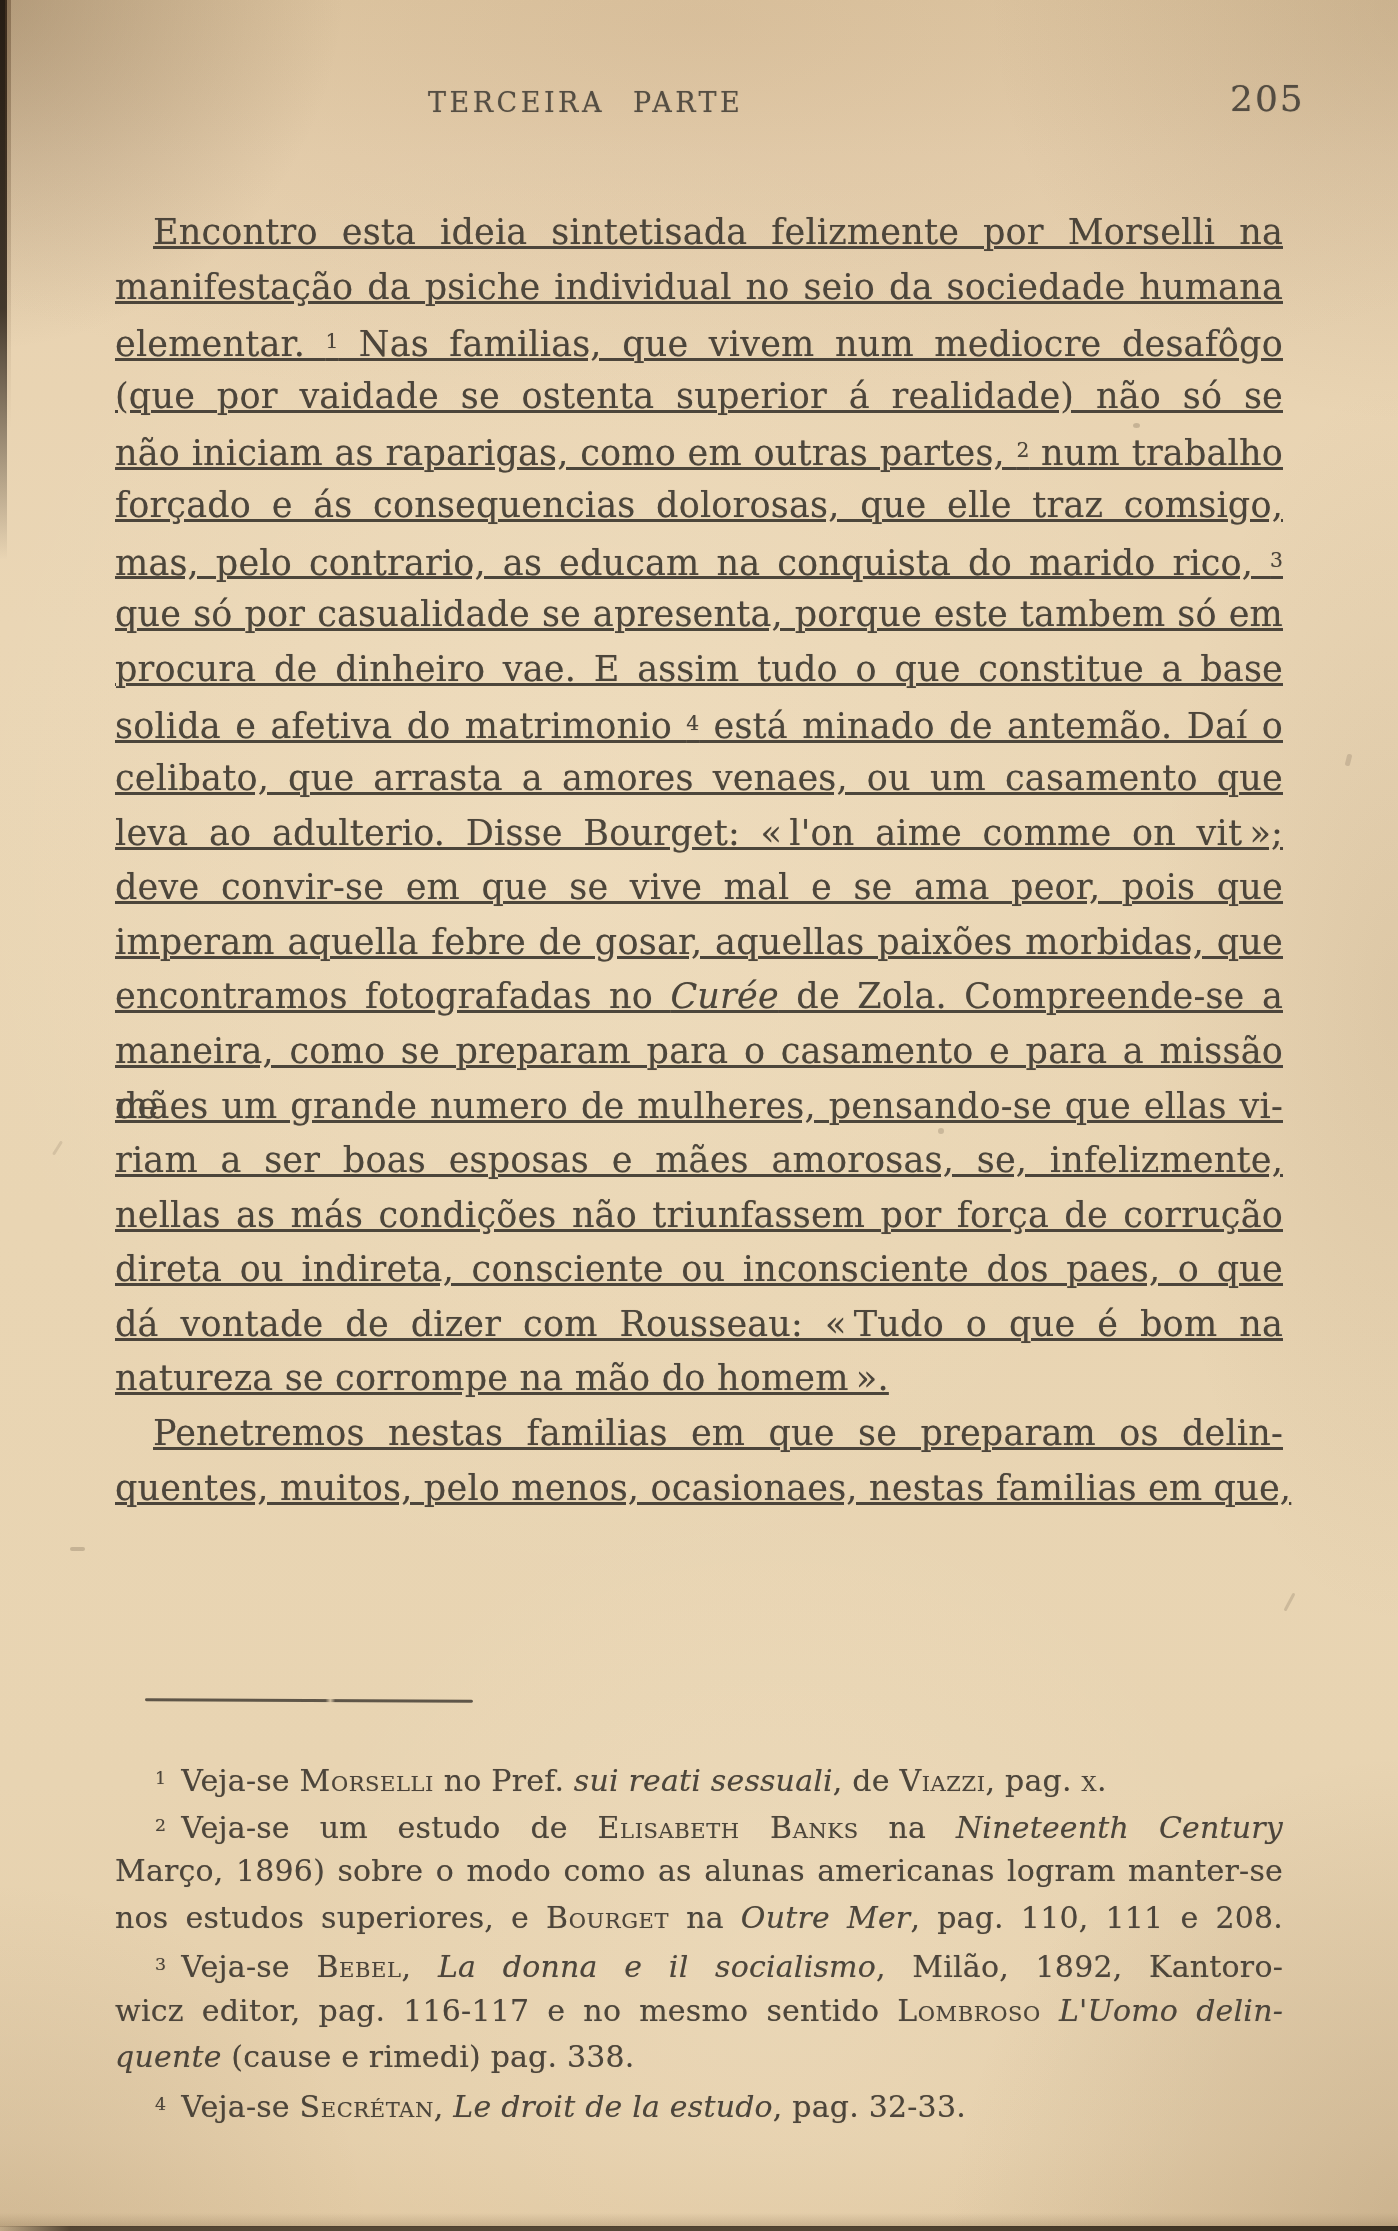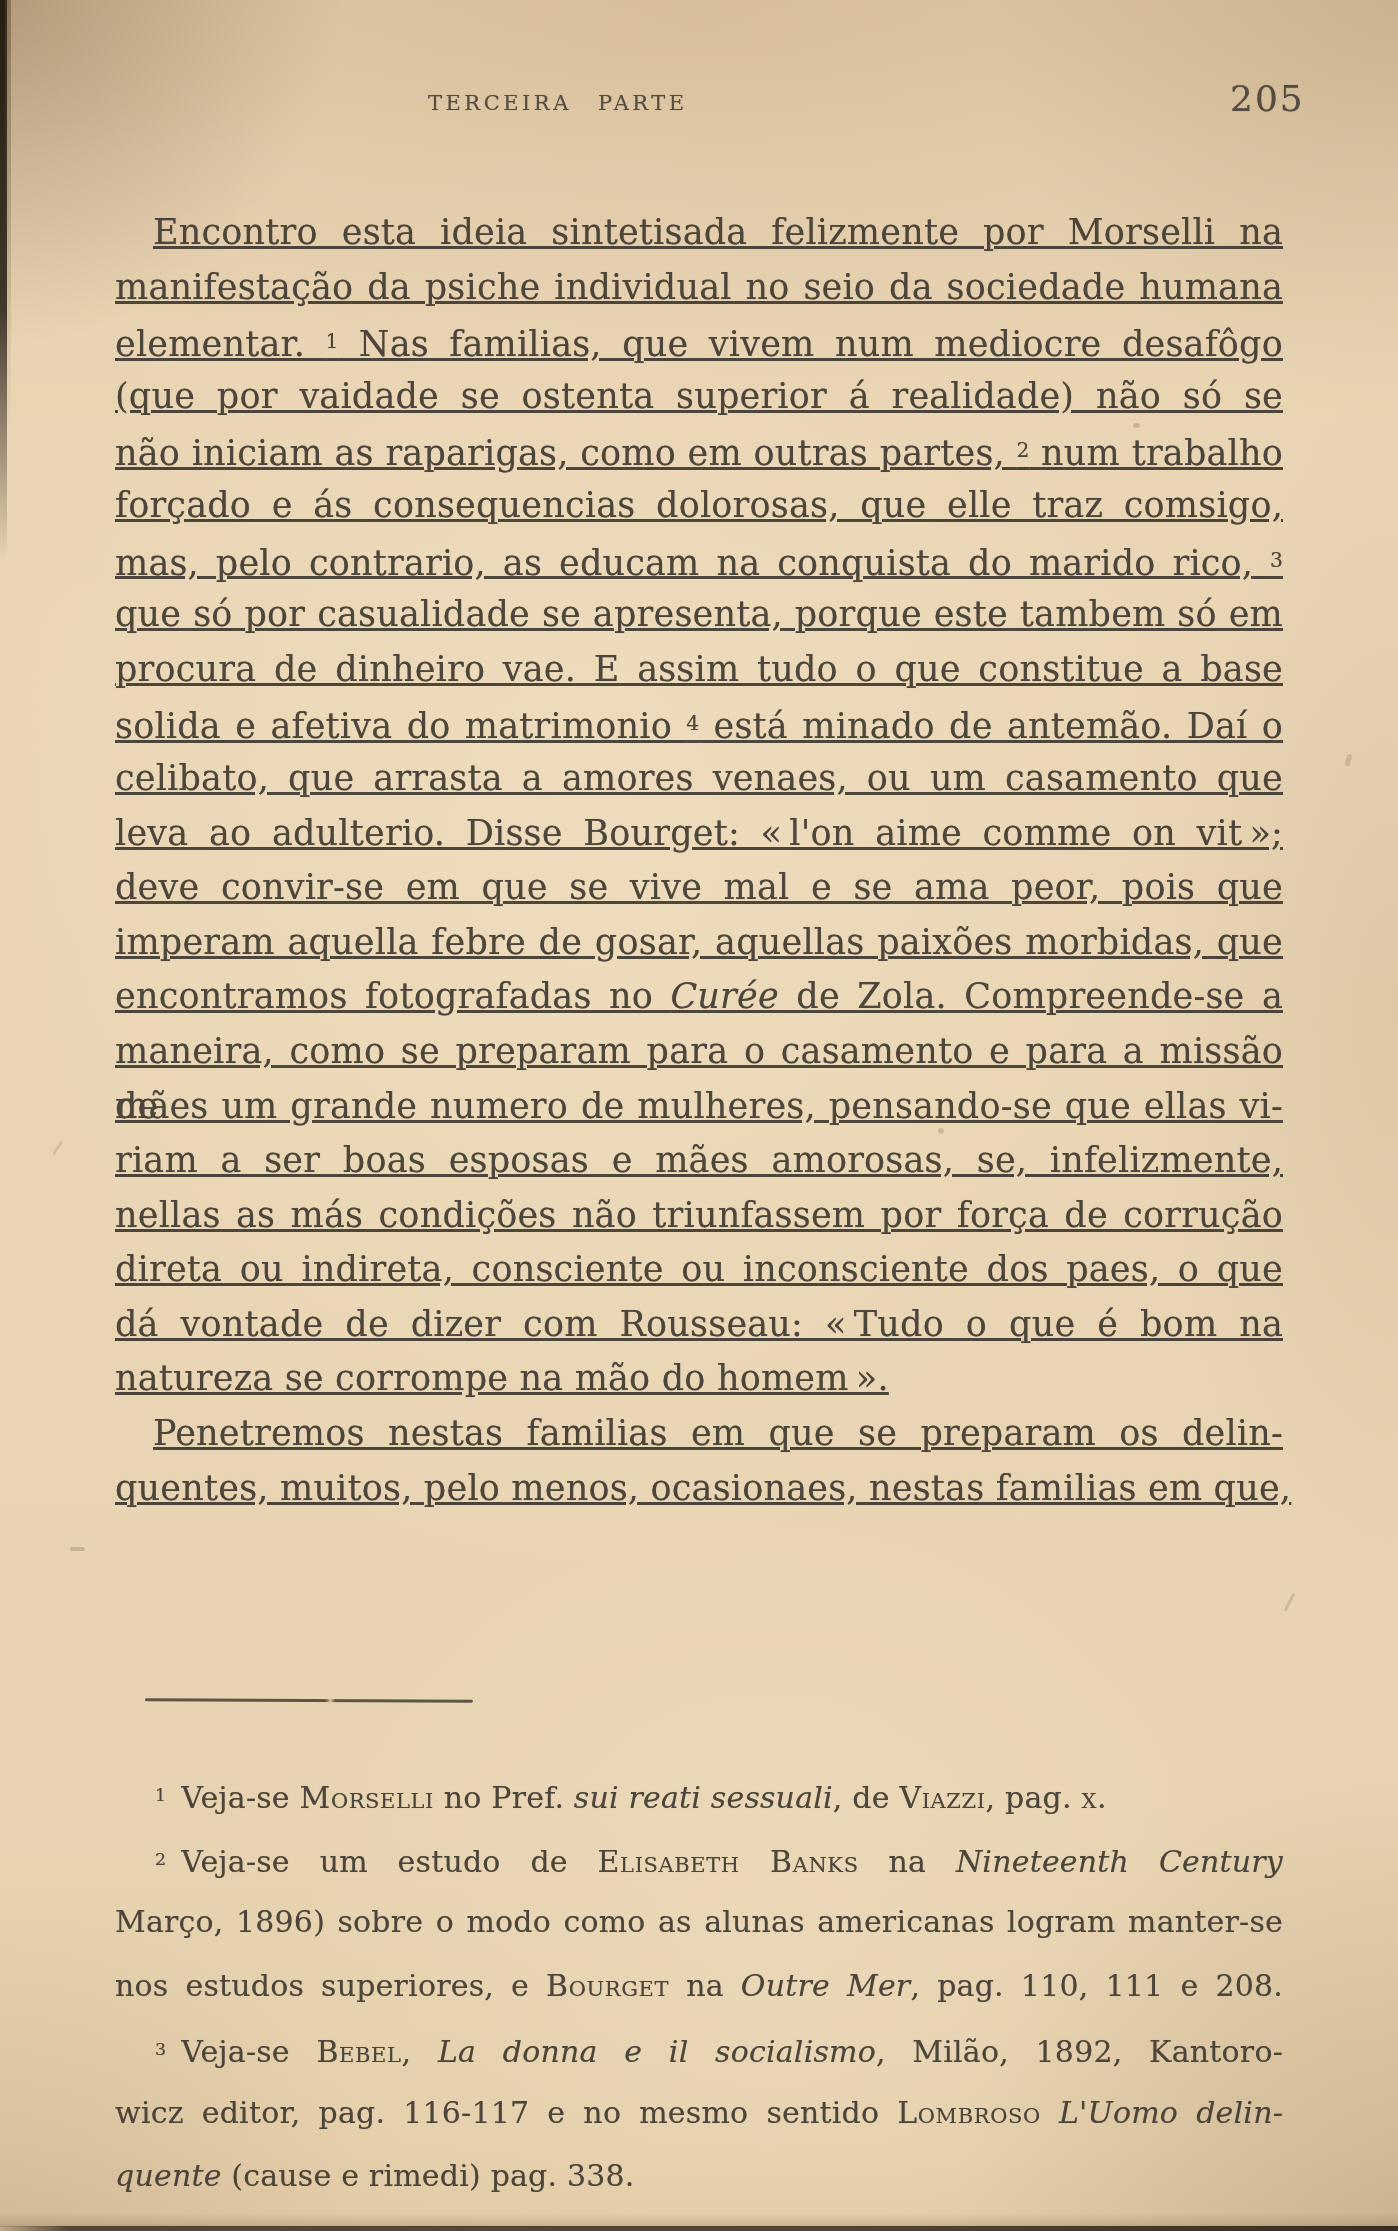--- a/index.html
+++ b/index.html
@@ -36,21 +36,21 @@
     position: absolute; left: 0; bottom: 0; height: 5px; right: 0;
     background: linear-gradient(to right, rgba(35,25,15,.1) 0%, rgba(35,25,15,.72) 5%, rgba(40,30,18,.78) 60%, rgba(30,22,12,.85) 100%);
   }
   .edge-bottom-soft {
     position: absolute; left: 0; bottom: 4px; height: 14px; right: 0;
     background: linear-gradient(to top, rgba(120,95,65,.25), rgba(120,95,65,0));
   }
 
   .header-title {
     position: absolute; top: 86px; left: 428px;
-    font-size: 21px; line-height: 34px;
+    font-size: 27px; line-height: 34px;
     letter-spacing: 3.5px; word-spacing: 16px;
     color: #4a443b; opacity: .92;
     text-shadow: 0 0 1px rgba(74,68,59,.5);
   }
   .page-number {
     position: absolute; top: 79px; left: 1200px;
     font-size: 36px; line-height: 40px;
     color: #49433a; opacity: .92;
     letter-spacing: 2px;
     text-shadow: 0 0 1px rgba(74,68,59,.5);
@@ -74,21 +74,21 @@
     transform: rotate(.25deg);
     border-radius: 2px; opacity: .85;
   }
 
   .footnotes {
     position: absolute; top: 1755px; left: 115px; width: 1168px;
     font-size: 30px; color: #433d34; opacity: .94;
     letter-spacing: .2px;
     text-shadow: 0 0 .7px rgba(70,60,48,.5);
   }
-  .fline { height: 46.5px; line-height: 46.5px; white-space: nowrap; margin-top: 17px; }
+  .fline { height: 46.5px; line-height: 46.5px; white-space: nowrap; }
   .fline.just { white-space: normal; text-align: justify; text-align-last: justify; }
   .fline.ind { text-indent: 40px; }
 
   .sup { font-size: .58em; vertical-align: .38em; letter-spacing: 0; }
   .i  { font-style: italic; }
   .sc { font-variant: small-caps; letter-spacing: .6px; }
 
   .speck { position: absolute; background: rgba(80,66,50,.45); border-radius: 2px; }
   .speck.s1 { left: 1133px; top: 423px; width: 7px;  height: 5px;  border-radius: 50%; opacity: .5; }
   .speck.s2 { left: 1346px; top: 754px; width: 5px;  height: 12px; transform: rotate(14deg); opacity: .38; }

